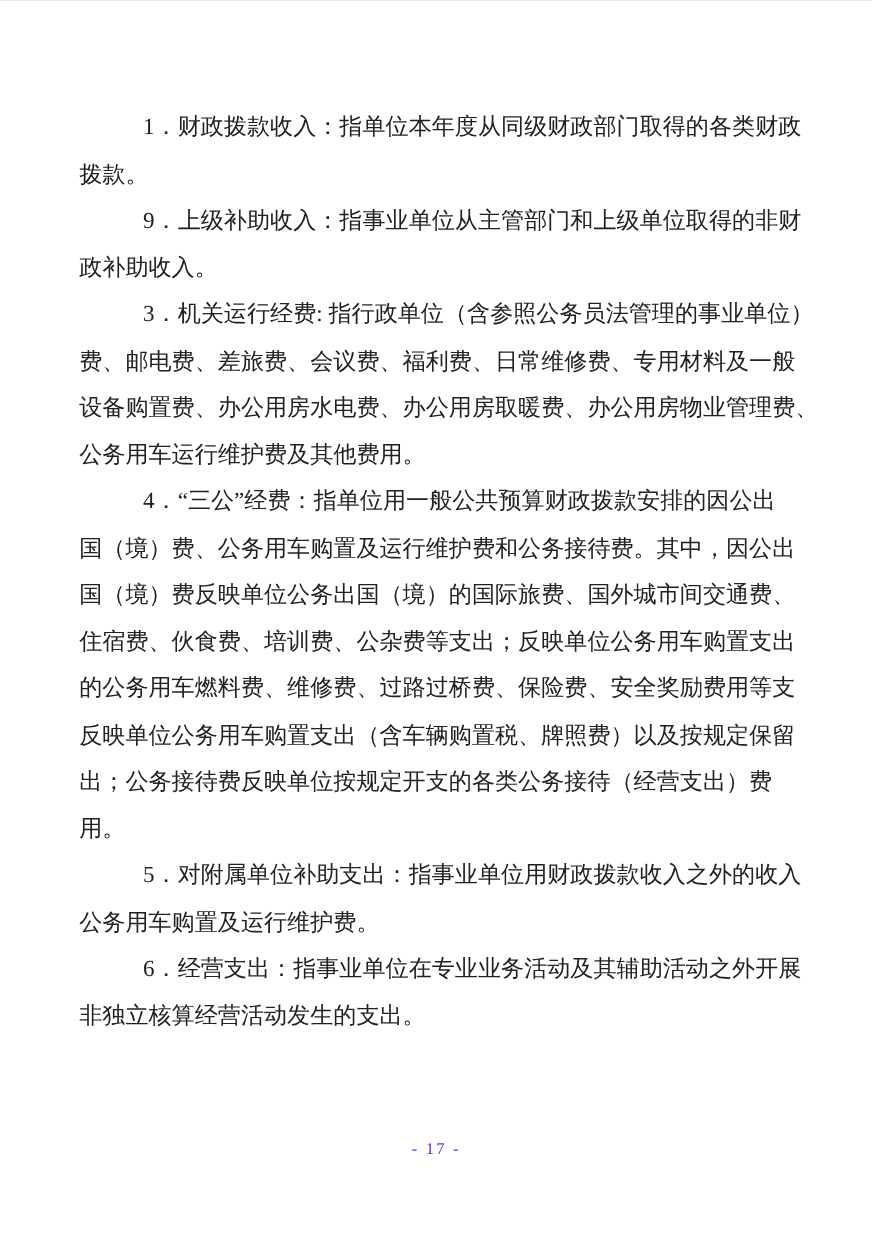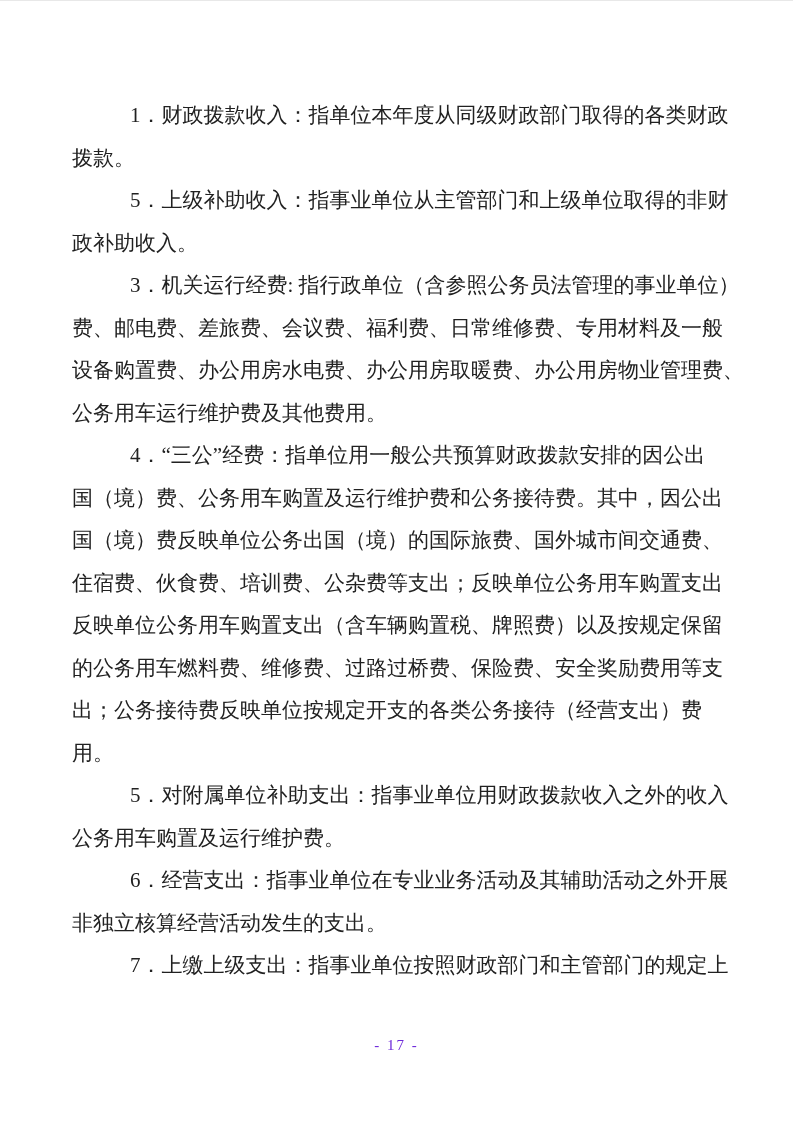--- a/index.html
+++ b/index.html
@@ -45,34 +45,33 @@
     color: #6d28d9;
   }
 </style>
 </head>
 <body>
 
 <div class="page">
   <div class="text-block">
     <div class="line indent">1．财政拨款收入：指单位本年度从同级财政部门取得的各类财政</div>
     <div class="line">拨款。</div>
-    <div class="line indent">5．上级补助收入：指事业单位从主管部门和上级单位取得的非财</div>
+    <div class="line indent">9．上级补助收入：指事业单位从主管部门和上级单位取得的非财</div>
     <div class="line">政补助收入。</div>
     <div class="line indent">3．机关运行经费: 指行政单位（含参照公务员法管理的事业单位）</div>
     <div class="line">费、邮电费、差旅费、会议费、福利费、日常维修费、专用材料及一般</div>
     <div class="line">设备购置费、办公用房水电费、办公用房取暖费、办公用房物业管理费、</div>
     <div class="line">公务用车运行维护费及其他费用。</div>
     <div class="line indent">4．“三公”经费：指单位用一般公共预算财政拨款安排的因公出</div>
     <div class="line">国（境）费、公务用车购置及运行维护费和公务接待费。其中，因公出</div>
     <div class="line">国（境）费反映单位公务出国（境）的国际旅费、国外城市间交通费、</div>
     <div class="line">住宿费、伙食费、培训费、公杂费等支出；反映单位公务用车购置支出</div>
+    <div class="line">的公务用车燃料费、维修费、过路过桥费、保险费、安全奖励费用等支</div>
     <div class="line">反映单位公务用车购置支出（含车辆购置税、牌照费）以及按规定保留</div>
-    <div class="line">的公务用车燃料费、维修费、过路过桥费、保险费、安全奖励费用等支</div>
     <div class="line">出；公务接待费反映单位按规定开支的各类公务接待（经营支出）费</div>
     <div class="line">用。</div>
     <div class="line indent">5．对附属单位补助支出：指事业单位用财政拨款收入之外的收入</div>
     <div class="line">公务用车购置及运行维护费。</div>
     <div class="line indent">6．经营支出：指事业单位在专业业务活动及其辅助活动之外开展</div>
     <div class="line">非独立核算经营活动发生的支出。</div>
-    <div class="line indent">7．上缴上级支出：指事业单位按照财政部门和主管部门的规定上</div>
   </div>
   <div class="footer">- 17 -</div>
 </div>
 
 </body></html>

